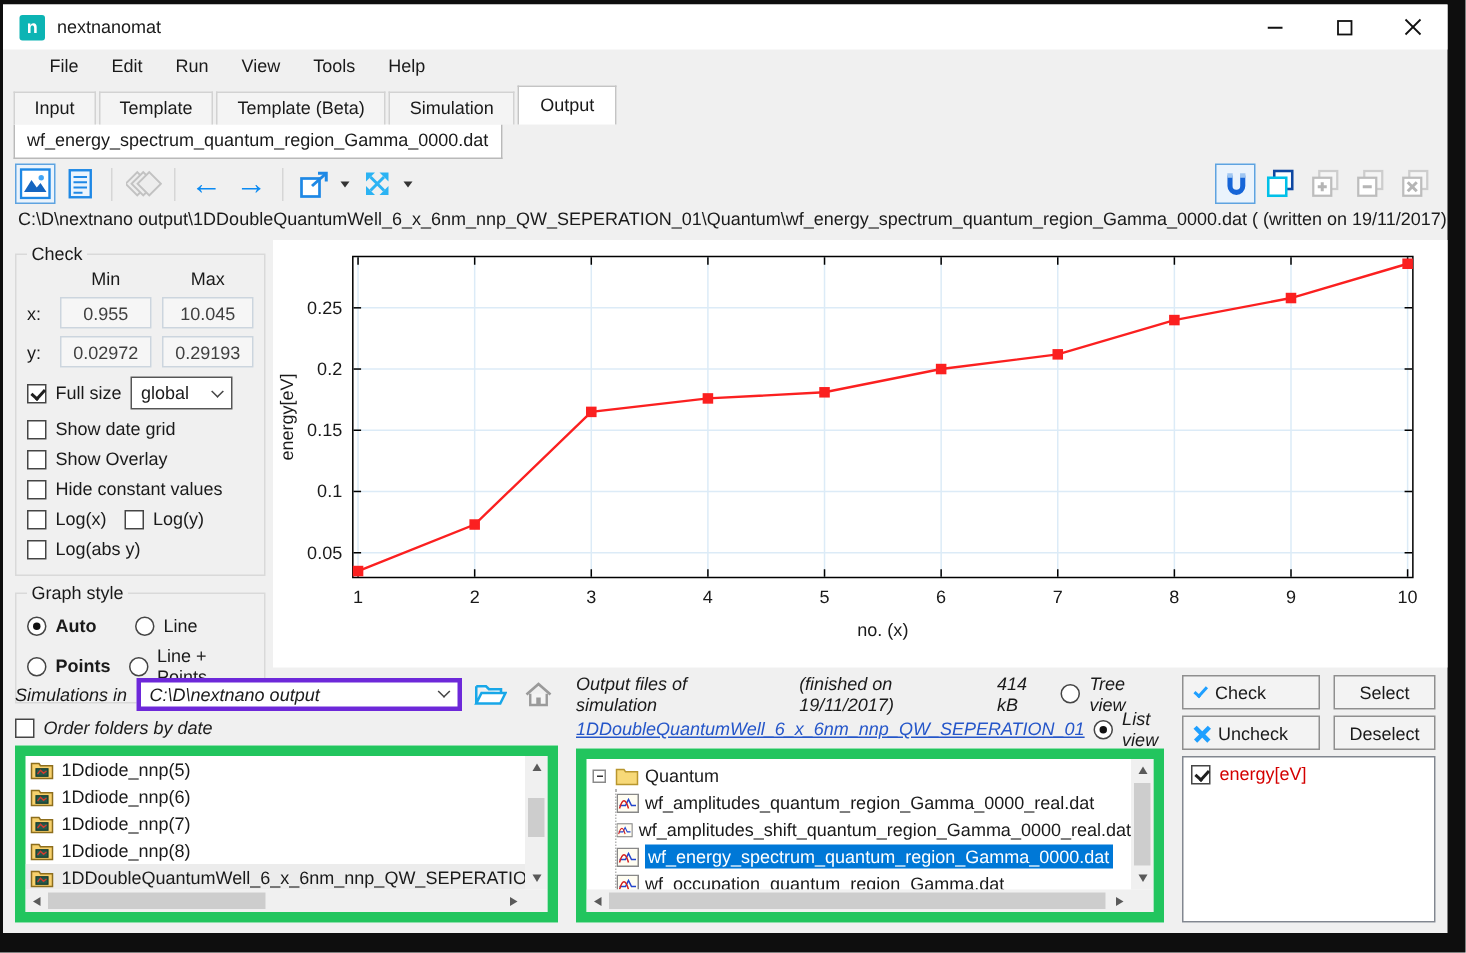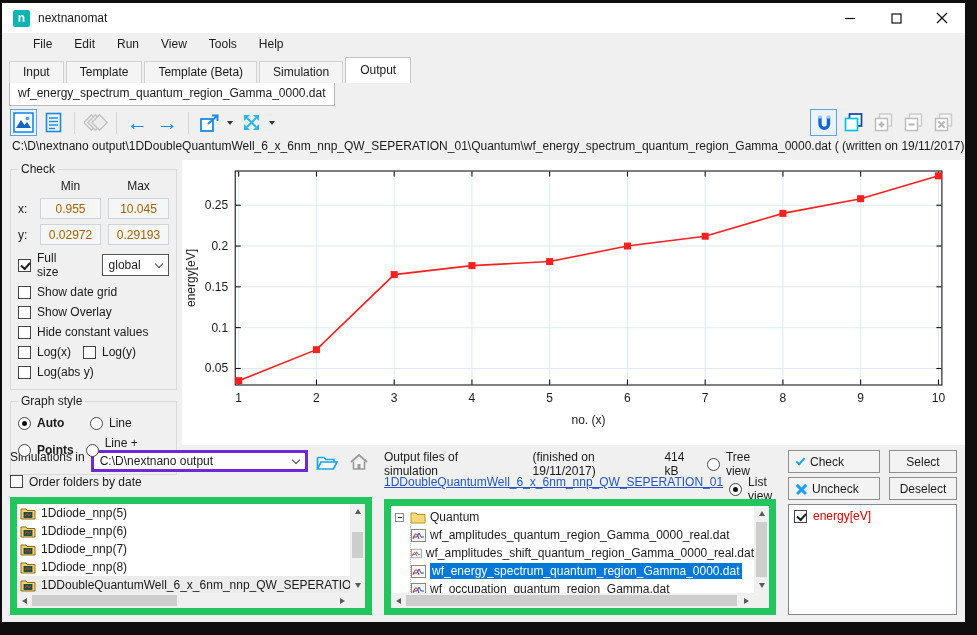--- a/index.html
+++ b/index.html
@@ -38,40 +38,40 @@
   
   .pathbar { height:21px; padding-left:10px; font-size:12px; color:#1a1a1a; white-space:nowrap; flex:none; }
 
   
   .main { flex:none; height:285px; display:flex; }
   .left-panel { width:178px; flex:none; padding:2px 3px 0 8px; }
   fieldset.group { border:1px solid #d9d9d9; padding:2px 5px 4px 5px; margin-bottom:4px; }
   fieldset.group legend { font-size:12px; padding:0 3px; margin-left:2px; }
   .mm-grid { display:grid; grid-template-columns:15px 1fr 1fr; column-gap:7px; row-gap:5px; align-items:center; margin:1px 2px 6px 2px; }
   .mm-head { text-align:center; font-size:12px; }
-  .valbox { height:21px; background:#f6f6f6; border:1px solid #ccd5de; color:#a16207; display:flex; align-items:center; justify-content:center; font-size:12px; }
+  .valbox { height:21px; background:#f6f6f6; border:1px solid #ccd5de; color:#404040; display:flex; align-items:center; justify-content:center; font-size:12px; }
   .cbrow { display:flex; align-items:center; gap:6px; margin:6px 2px; font-size:12px; }
   .cb { width:13px; height:13px; border:1px solid #454545; background:#fff; position:relative; flex:none; }
   .cb.checked::after { content:""; position:absolute; left:1.5px; top:2.5px; width:7px; height:4px; border-left:2px solid #1f1f1f; border-bottom:2px solid #1f1f1f; transform:rotate(-48deg); }
   .rb { width:13px; height:13px; border:1px solid #454545; border-radius:50%; background:#fff; position:relative; flex:none; }
   .rb.sel::after { content:""; position:absolute; left:3px; top:3px; width:5px; height:5px; border-radius:50%; background:#111; }
-  .mini-select { display:flex; align-items:center; justify-content:space-between; width:68px; height:22px; border:1px solid #555; background:#fff; padding:0 6px; font-size:12px;margin-left:15px; }
+  .mini-select { display:flex; align-items:center; justify-content:space-between; width:68px; height:22px; border:1px solid #555; background:#fff; padding:0 6px; font-size:12px; }
   .chev { width:6px; height:6px; border-right:1.5px solid #444; border-bottom:1.5px solid #444; transform:rotate(45deg); margin-top:-3px; flex:none; }
   .gs-row { display:flex; align-items:center; margin:6px 2px; font-size:12px; }
   .gs-cell { display:flex; align-items:center; gap:6px; }
   .gs-cell.c1 { width:72px;font-weight:bold; }
   .chart-area { flex:1; background:#fff; margin-left:2px; }
   .chart-area svg { width:100%; height:100%; display:block; font-family:"Liberation Sans", sans-serif; }
 
   
   .bottom { flex:1; display:flex; padding:5px 8px 7px 8px; gap:12px; }
   .sim-col { width:362px; flex:none; display:flex; flex-direction:column; }
   .files-col { width:392px; flex:none; display:flex; flex-direction:column; }
   .sel-col { flex:1; display:flex; flex-direction:column; }
-  .hrow { height:25px; display:flex; align-items:flex-start; gap:6px; font-size:12px; flex:none; }
+  .hrow { height:25px; display:flex; align-items:center; gap:6px; font-size:12px; flex:none;font-style:italic; }
   .combo { flex:1; height:22px; border:3px solid #6d28d9; background:#fff; display:flex; align-items:center; justify-content:space-between; padding:0 6px; font-size:12px; }
   .iconbtn { width:26px; height:24px; display:flex; align-items:center; justify-content:center; }
   .listbox { flex:1; border:7px solid #22c55e; background:#fff; position:relative; overflow:hidden; margin-top:2px; }
   .list-inner { position:absolute; left:0; top:0; right:15px; bottom:15px; overflow:hidden; }
   .lrow { height:18px; display:flex; align-items:center; gap:5px; padding-left:3px; white-space:nowrap; font-size:12px; }
   .lrow.hl { background:#ececec; }
   .lrow svg { flex:none; }
   .link { color:#2556c9; text-decoration:underline; font-size:12px; white-space:nowrap; }
   .tree-children { margin-left:15px; border-left:1px dotted #b5b5b5; }
   .trow { height:18px; display:flex; align-items:center; gap:4px; white-space:nowrap; font-size:12px; }

